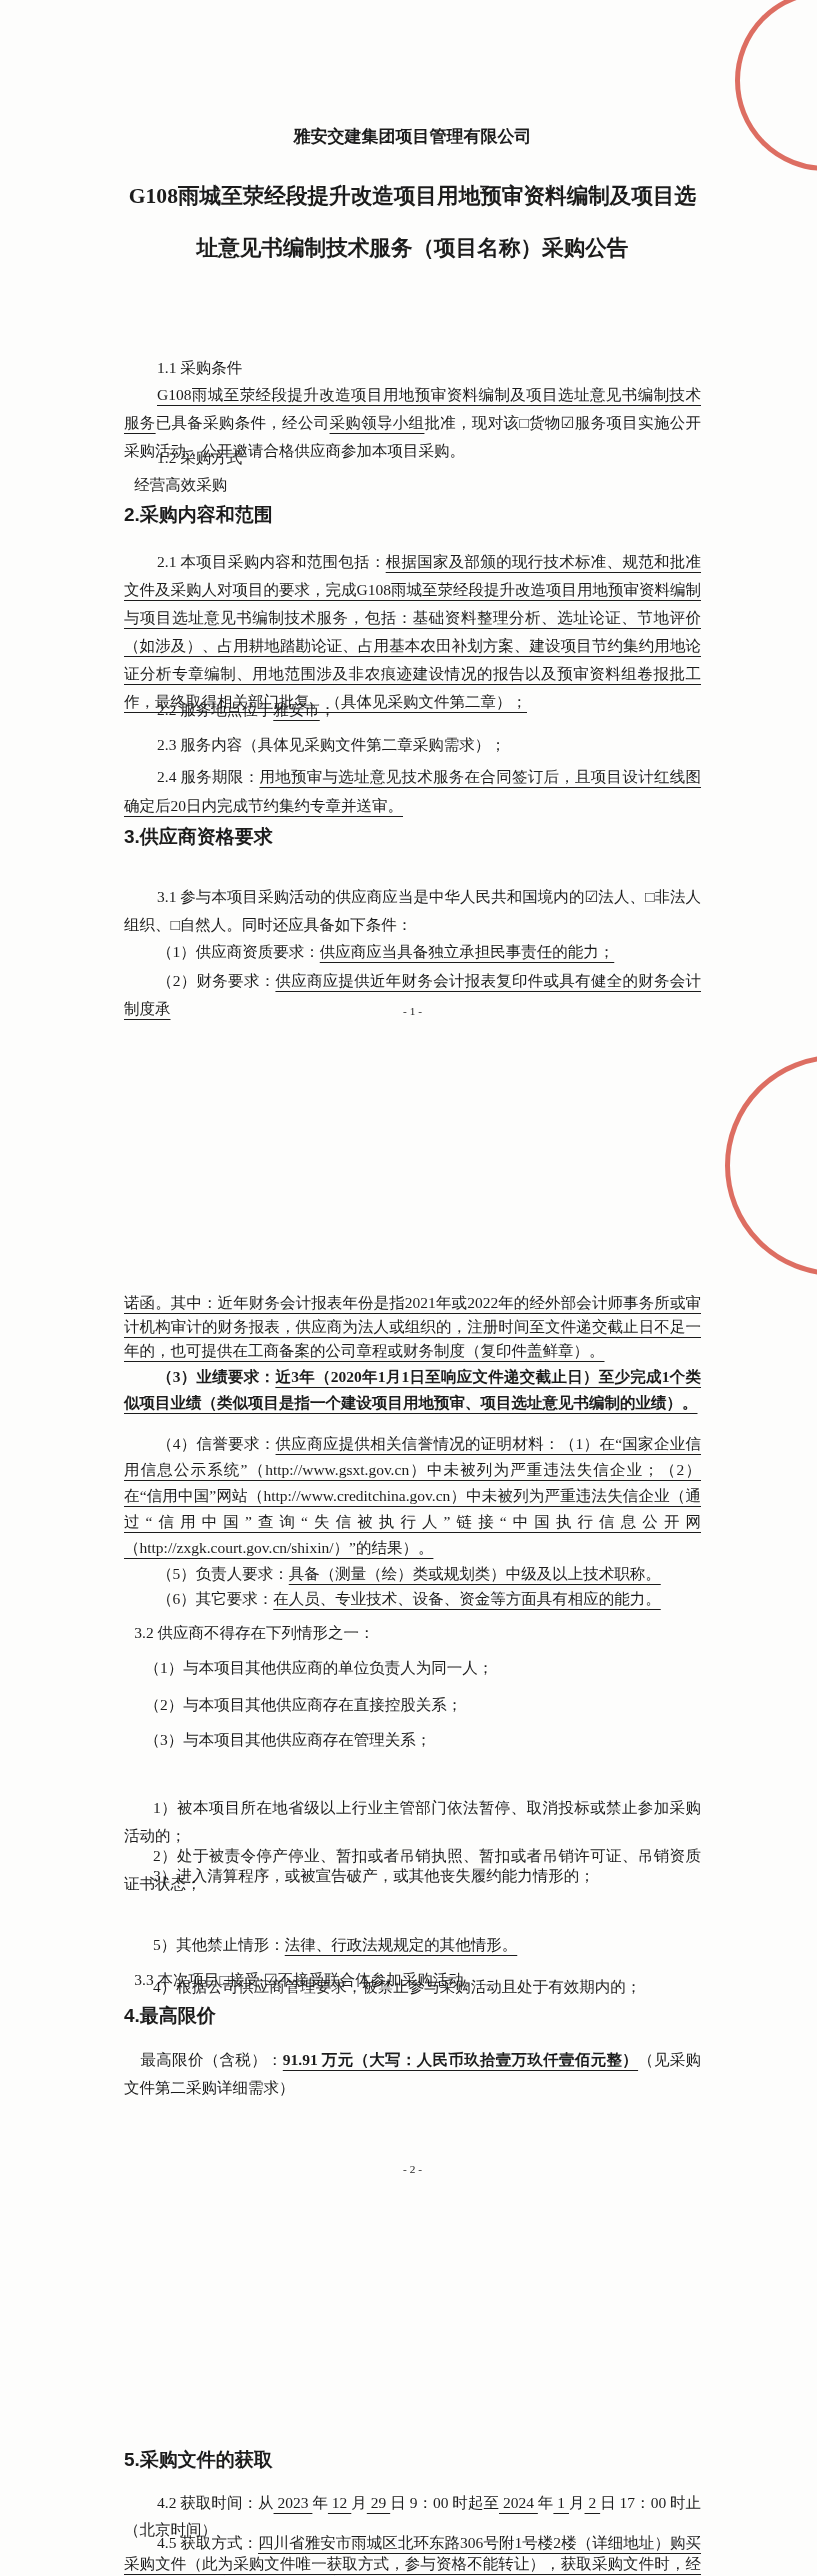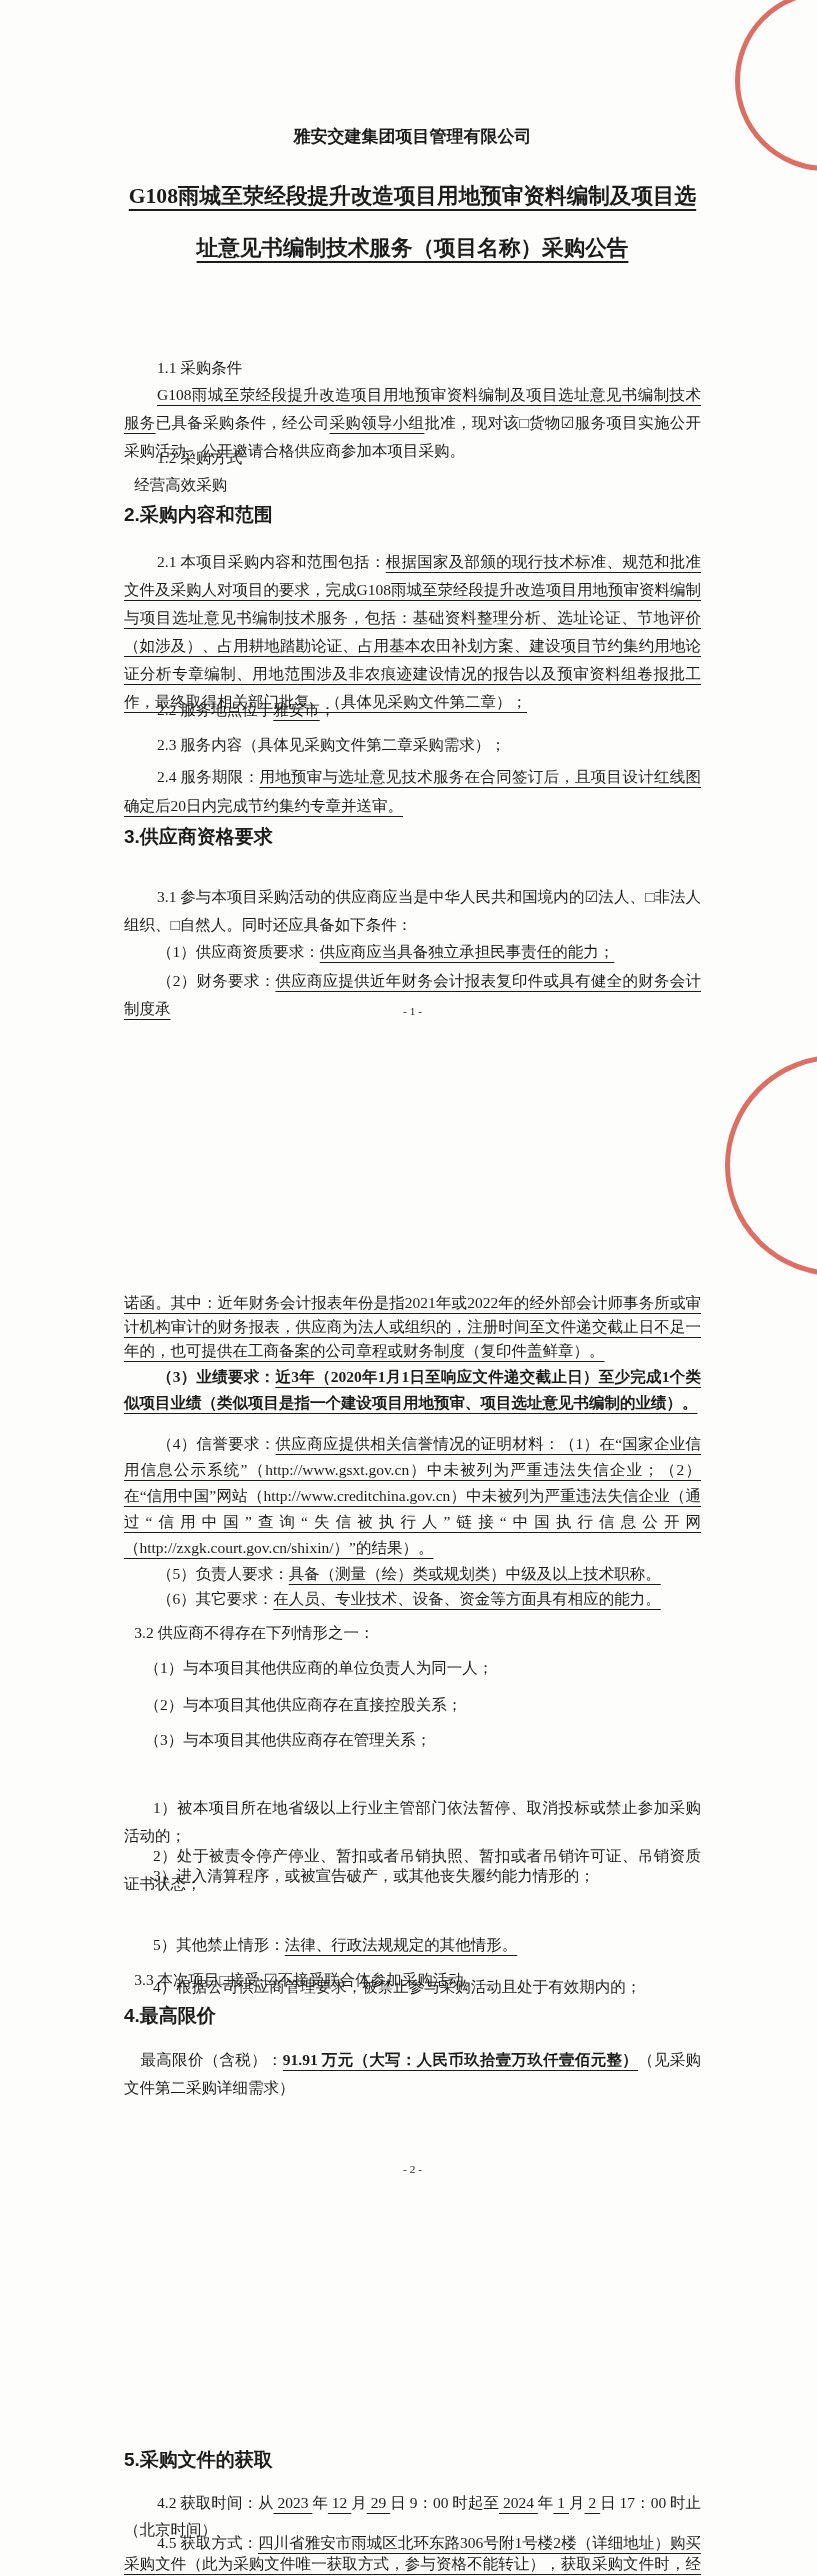--- a/index.html
+++ b/index.html
@@ -2,21 +2,21 @@
 <html style="font-size:8.2px"><head>
 <meta charset="utf-8">
 <style>
   html,body{margin:0;padding:0;background:#e8e8e8;}
   #doc{position:relative;width:818px;height:3468px;background:#fdfdfc;overflow:hidden;
        font-family:"Liberation Serif","DejaVu Serif",serif;color:#1c1c1c;}
   .blk{position:absolute;left:124px;width:577px;font-size:15.5px;line-height:28px;text-align:justify;}
   .center{text-align:center;}
   .hd{font-family:"Liberation Sans","DejaVu Sans",sans-serif;font-weight:bold;font-size:19px;line-height:24px;text-align:left;}
   .title{font-size:21.6px;line-height:52px;font-weight:bold;}
-  .title .tl{text-decoration:underline;text-underline-offset:6.2px;text-decoration-thickness:1.5px;margin-top:48px;}
+  .title .tl{text-underline-offset:6.2px;text-decoration-thickness:1.5px;margin-top:48px;}
   .u{text-decoration:underline;text-underline-offset:4.6px;text-decoration-thickness:1px;}
   .b{font-weight:bold;}
   .ind{text-indent:33px;}
   .ind2{text-indent:10.3px;}
   .ind3{text-indent:20.6px;}
   .ind4{text-indent:29px;}
   .footer{font-size:11.3px;line-height:13.4px;text-align:center;color:#222;}
   .ringstamp{position:absolute;border-radius:50%;border:5.2px solid rgba(211,56,39,.72);mix-blend-mode:multiply;}
 </style>
 </head>

